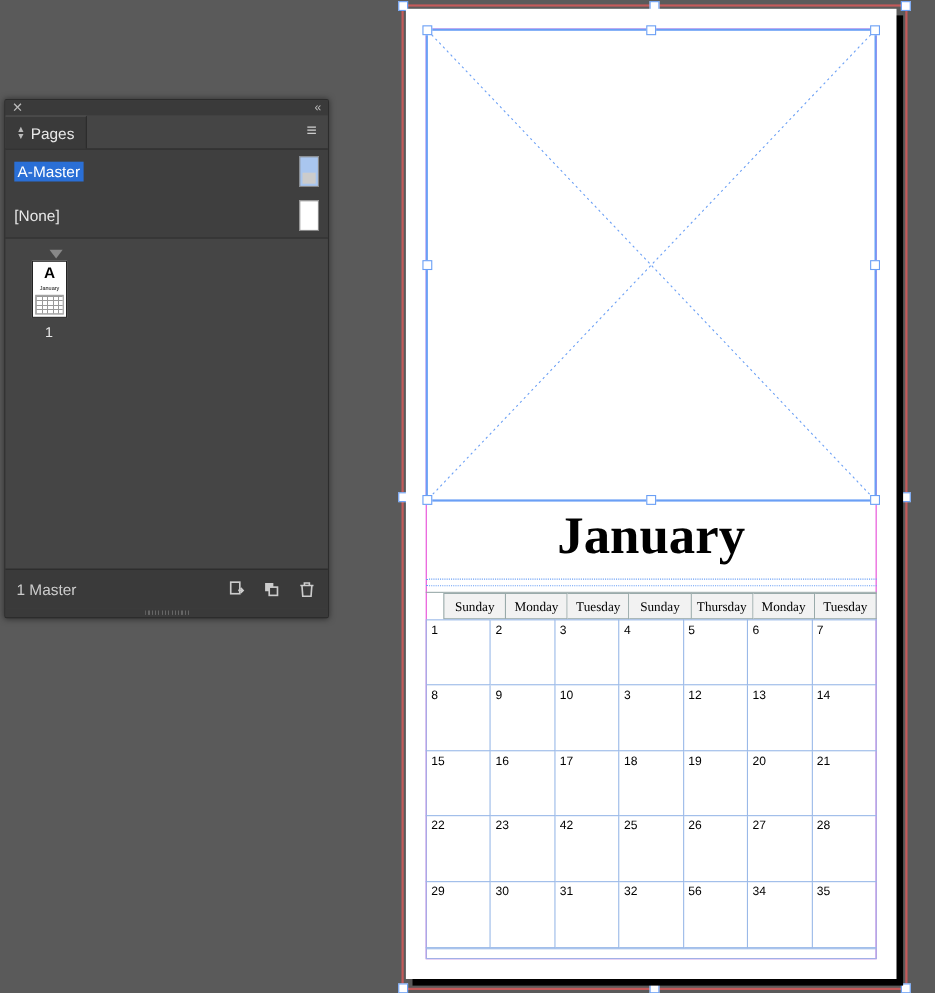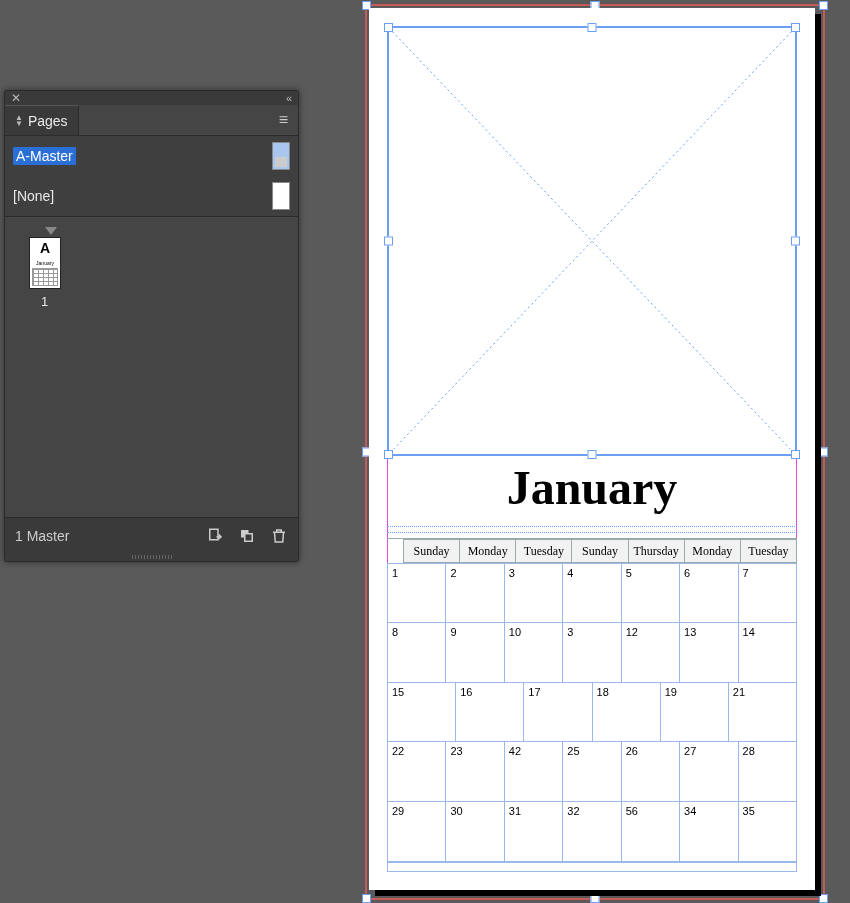--- a/index.html
+++ b/index.html
@@ -350,20 +350,21 @@
           <div class="cell">12</div>
           <div class="cell">13</div>
           <div class="cell">14</div>
         </div>
         <div class="row">
           <div class="cell">15</div>
           <div class="cell">16</div>
           <div class="cell">17</div>
           <div class="cell">18</div>
           <div class="cell">19</div>
+          <div class="cell">20</div>
           <div class="cell">21</div>
         </div>
         <div class="row">
           <div class="cell">22</div>
           <div class="cell">23</div>
           <div class="cell">42</div>
           <div class="cell">25</div>
           <div class="cell">26</div>
           <div class="cell">27</div>
           <div class="cell">28</div>

